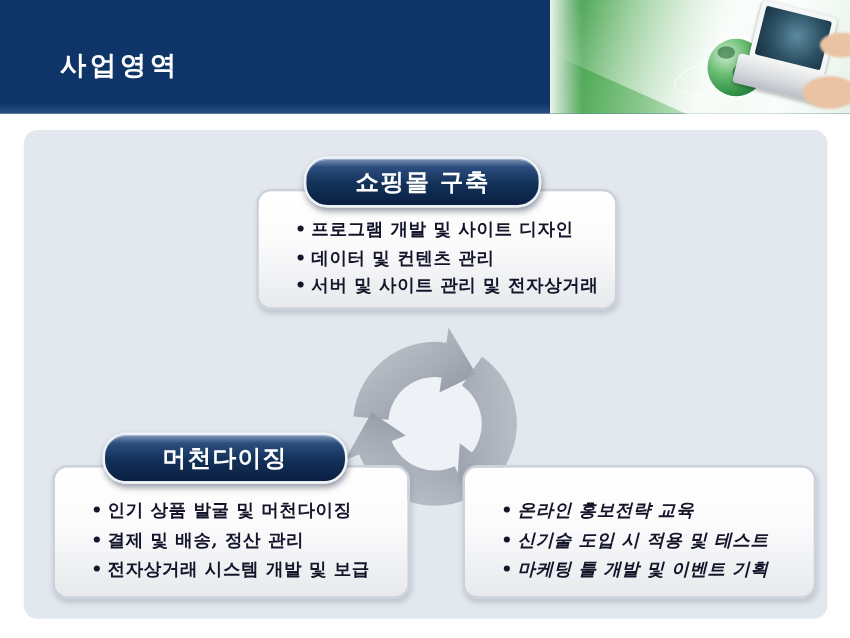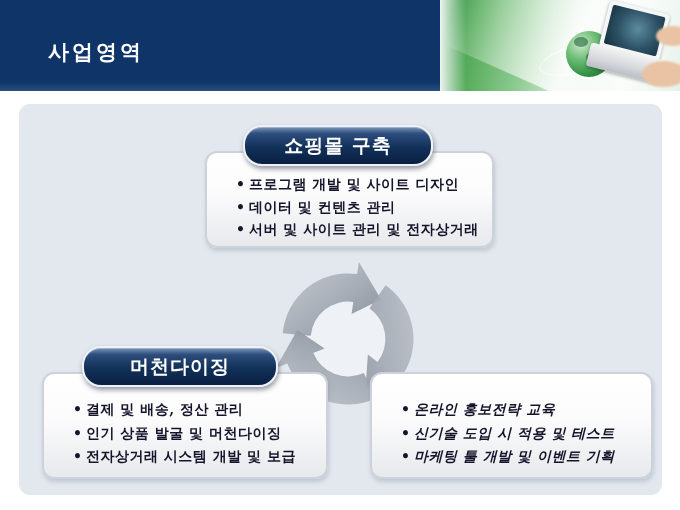--- a/index.html
+++ b/index.html
@@ -148,22 +148,22 @@
       <li>데이터 및 컨텐츠 관리</li>
       <li>서버 및 사이트 관리 및 전자상거래</li>
     </ul>
   </div>
 
   <div class="pill pill-left">
     <span>머천다이징</span>
   </div>
   <div class="node-box box-left">
     <ul class="bullets">
+      <li>인기 상품 발굴 및 머천다이징</li>
       <li>결제 및 배송, 정산 관리</li>
-      <li>인기 상품 발굴 및 머천다이징</li>
       <li>전자상거래 시스템 개발 및 보급</li>
     </ul>
   </div>
 
   <div class="node-box box-right">
     <ul class="bullets">
       <li>온라인 홍보전략 교육</li>
       <li>신기술 도입 시 적용 및 테스트</li>
       <li>마케팅 툴 개발 및 이벤트 기획</li>
     </ul>

